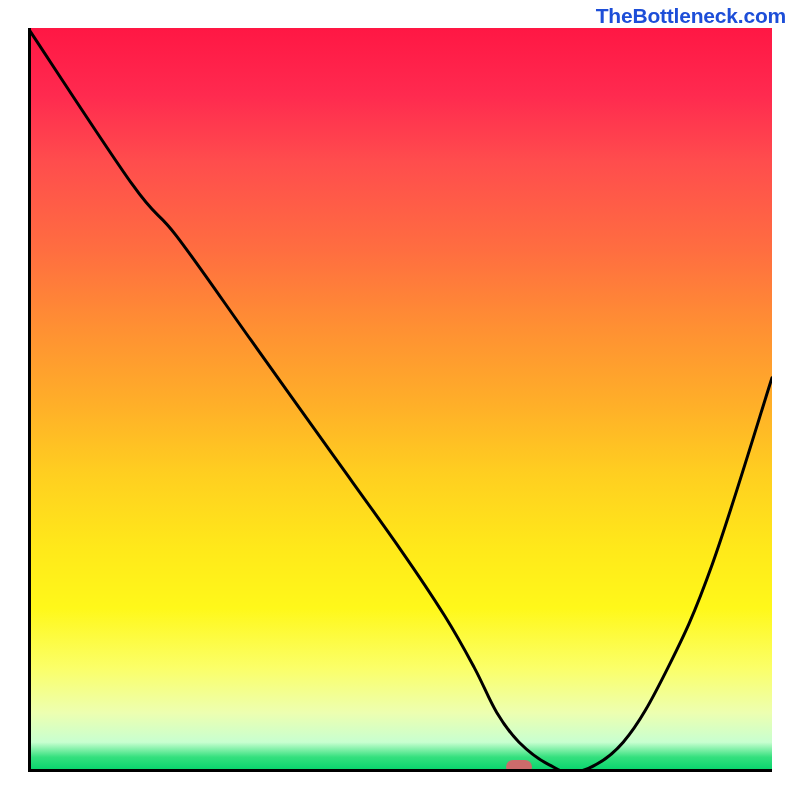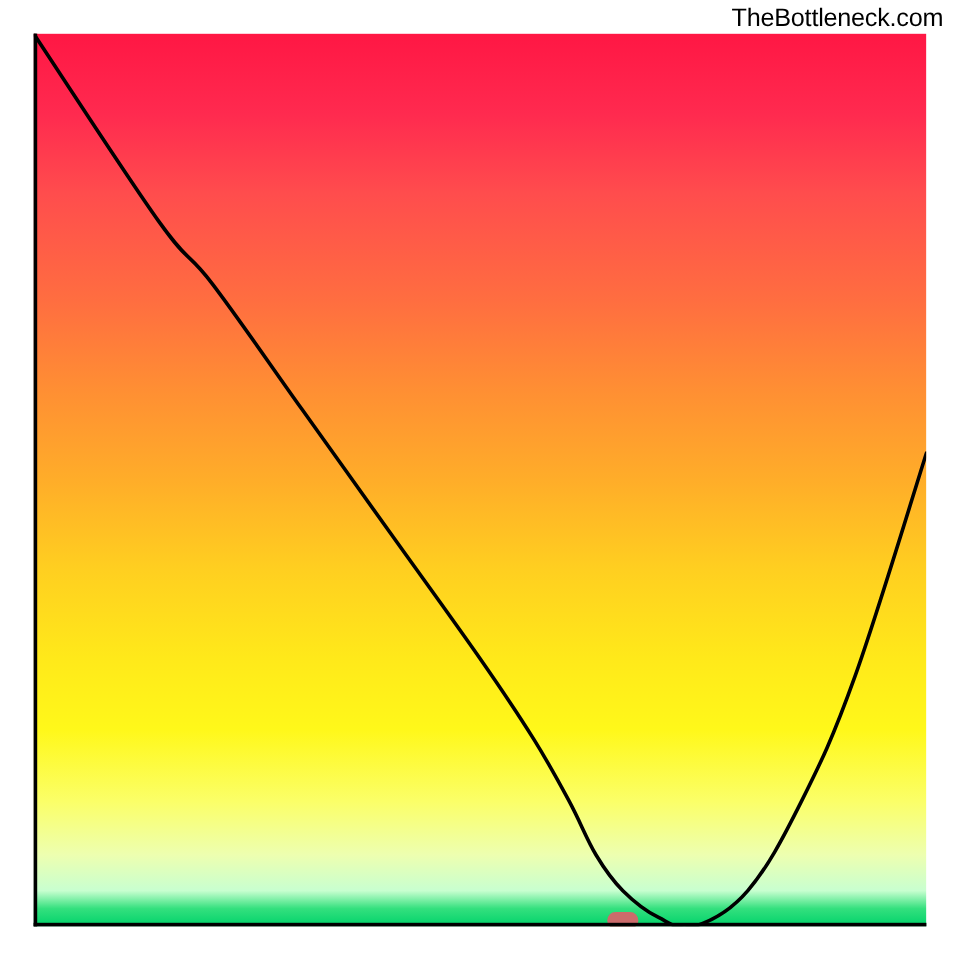--- a/index.html
+++ b/index.html
@@ -58,22 +58,22 @@
     border-left: 3px solid #000;
     border-bottom: 3px solid #000;
     box-sizing: border-box;
     pointer-events: none;
   }
   .watermark {
     position: absolute;
     top: 4px;
     right: 14px;
     font-size: 21px;
-    font-weight: 400;
-    color: #000000;
+    font-weight: 700;
+    color: #1d4ed8;
     letter-spacing: -0.2px;
   }
   .marker {
     position: absolute;
     width: 26px;
     height: 14px;
     background: #cc6b6b;
     border-radius: 8px;
     transform: translate(-50%, -50%);
   }

